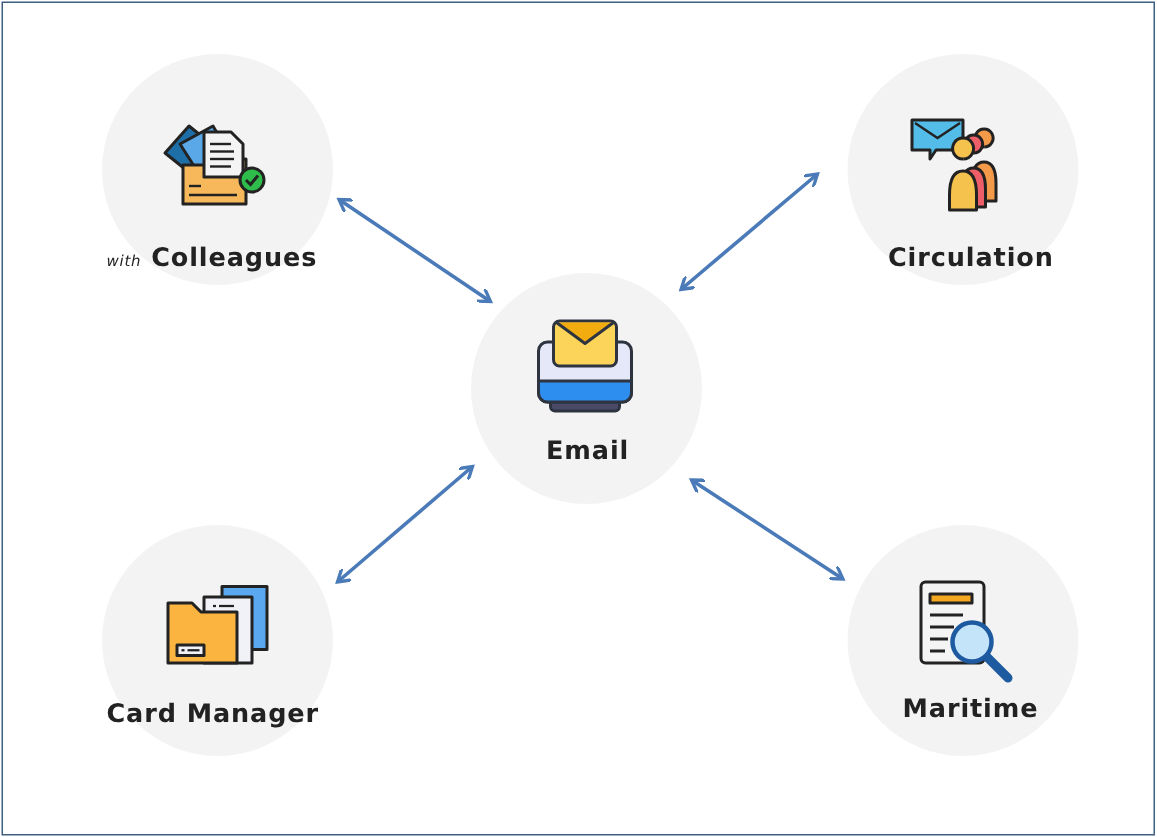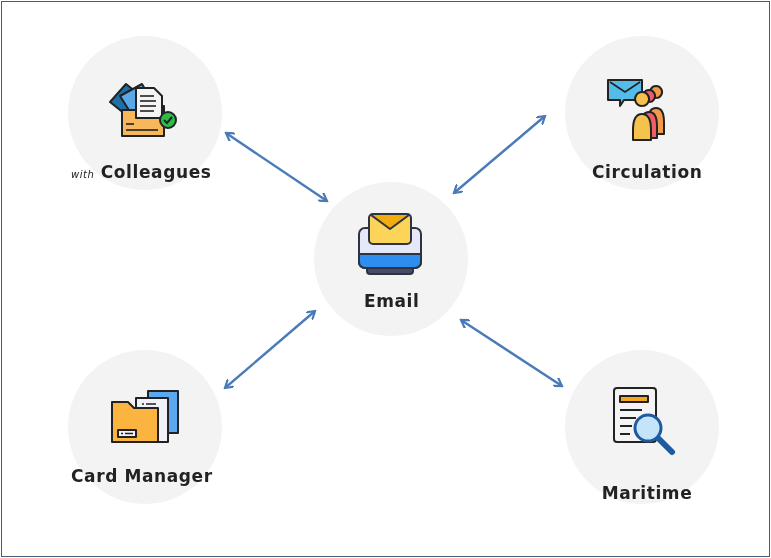--- a/index.html
+++ b/index.html
@@ -107,15 +107,15 @@
     <line x1="44" y1="50" x2="60" y2="66" stroke="#1e5aa0" stroke-width="6" stroke-linecap="round"></line>
     <circle cx="36" cy="42" r="13" fill="#c4e4fa" stroke-width="3" stroke="#1e5aa0"></circle>
   </g>
   <g stroke="#222" stroke-width="2">
       <line x1="8" y1="24" x2="30" y2="24"></line>
       <line x1="8" y1="32" x2="24" y2="32"></line>
       <line x1="8" y1="40" x2="20" y2="40"></line>
       <line x1="8" y1="48" x2="18" y2="48"></line>
     </g>
 </svg>
-<div class="label" style="left:575px;top:482px;text-align:center;width:144px;">
+<div class="label" style="left:575px;top:462px;text-align:center;width:144px;">
   <div>Maritime</div>
 </div>
 
 </body></html>

